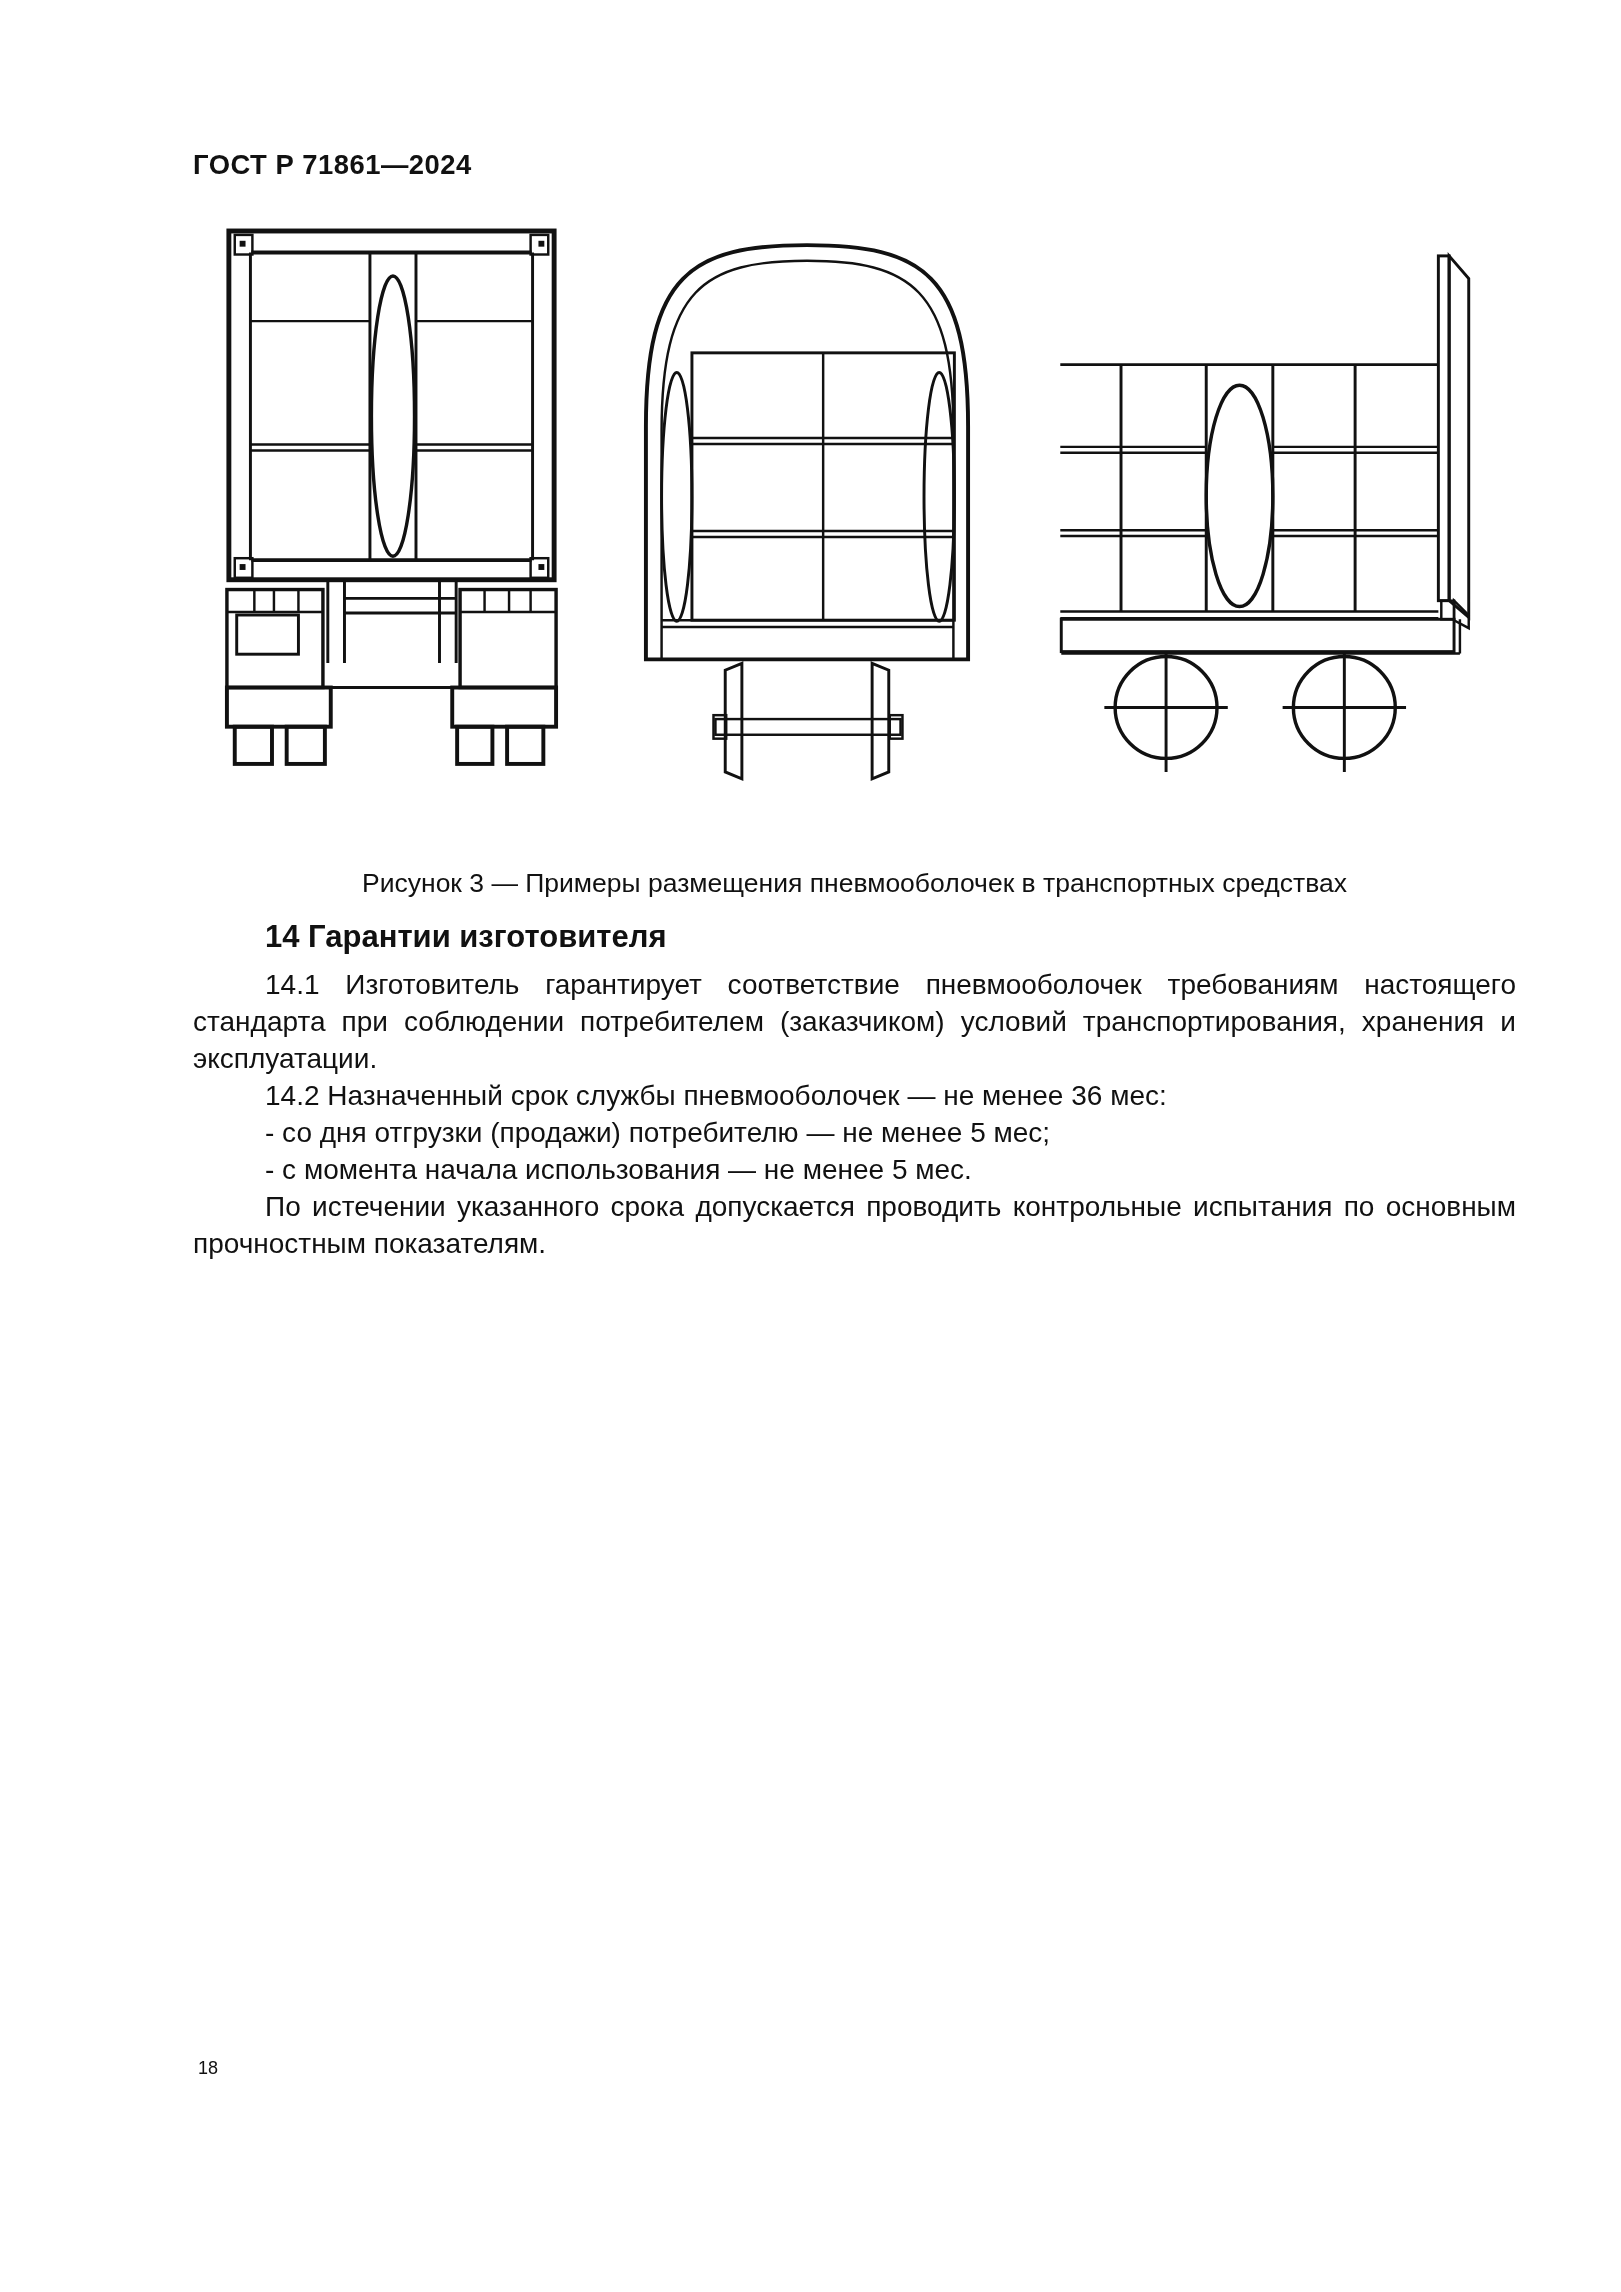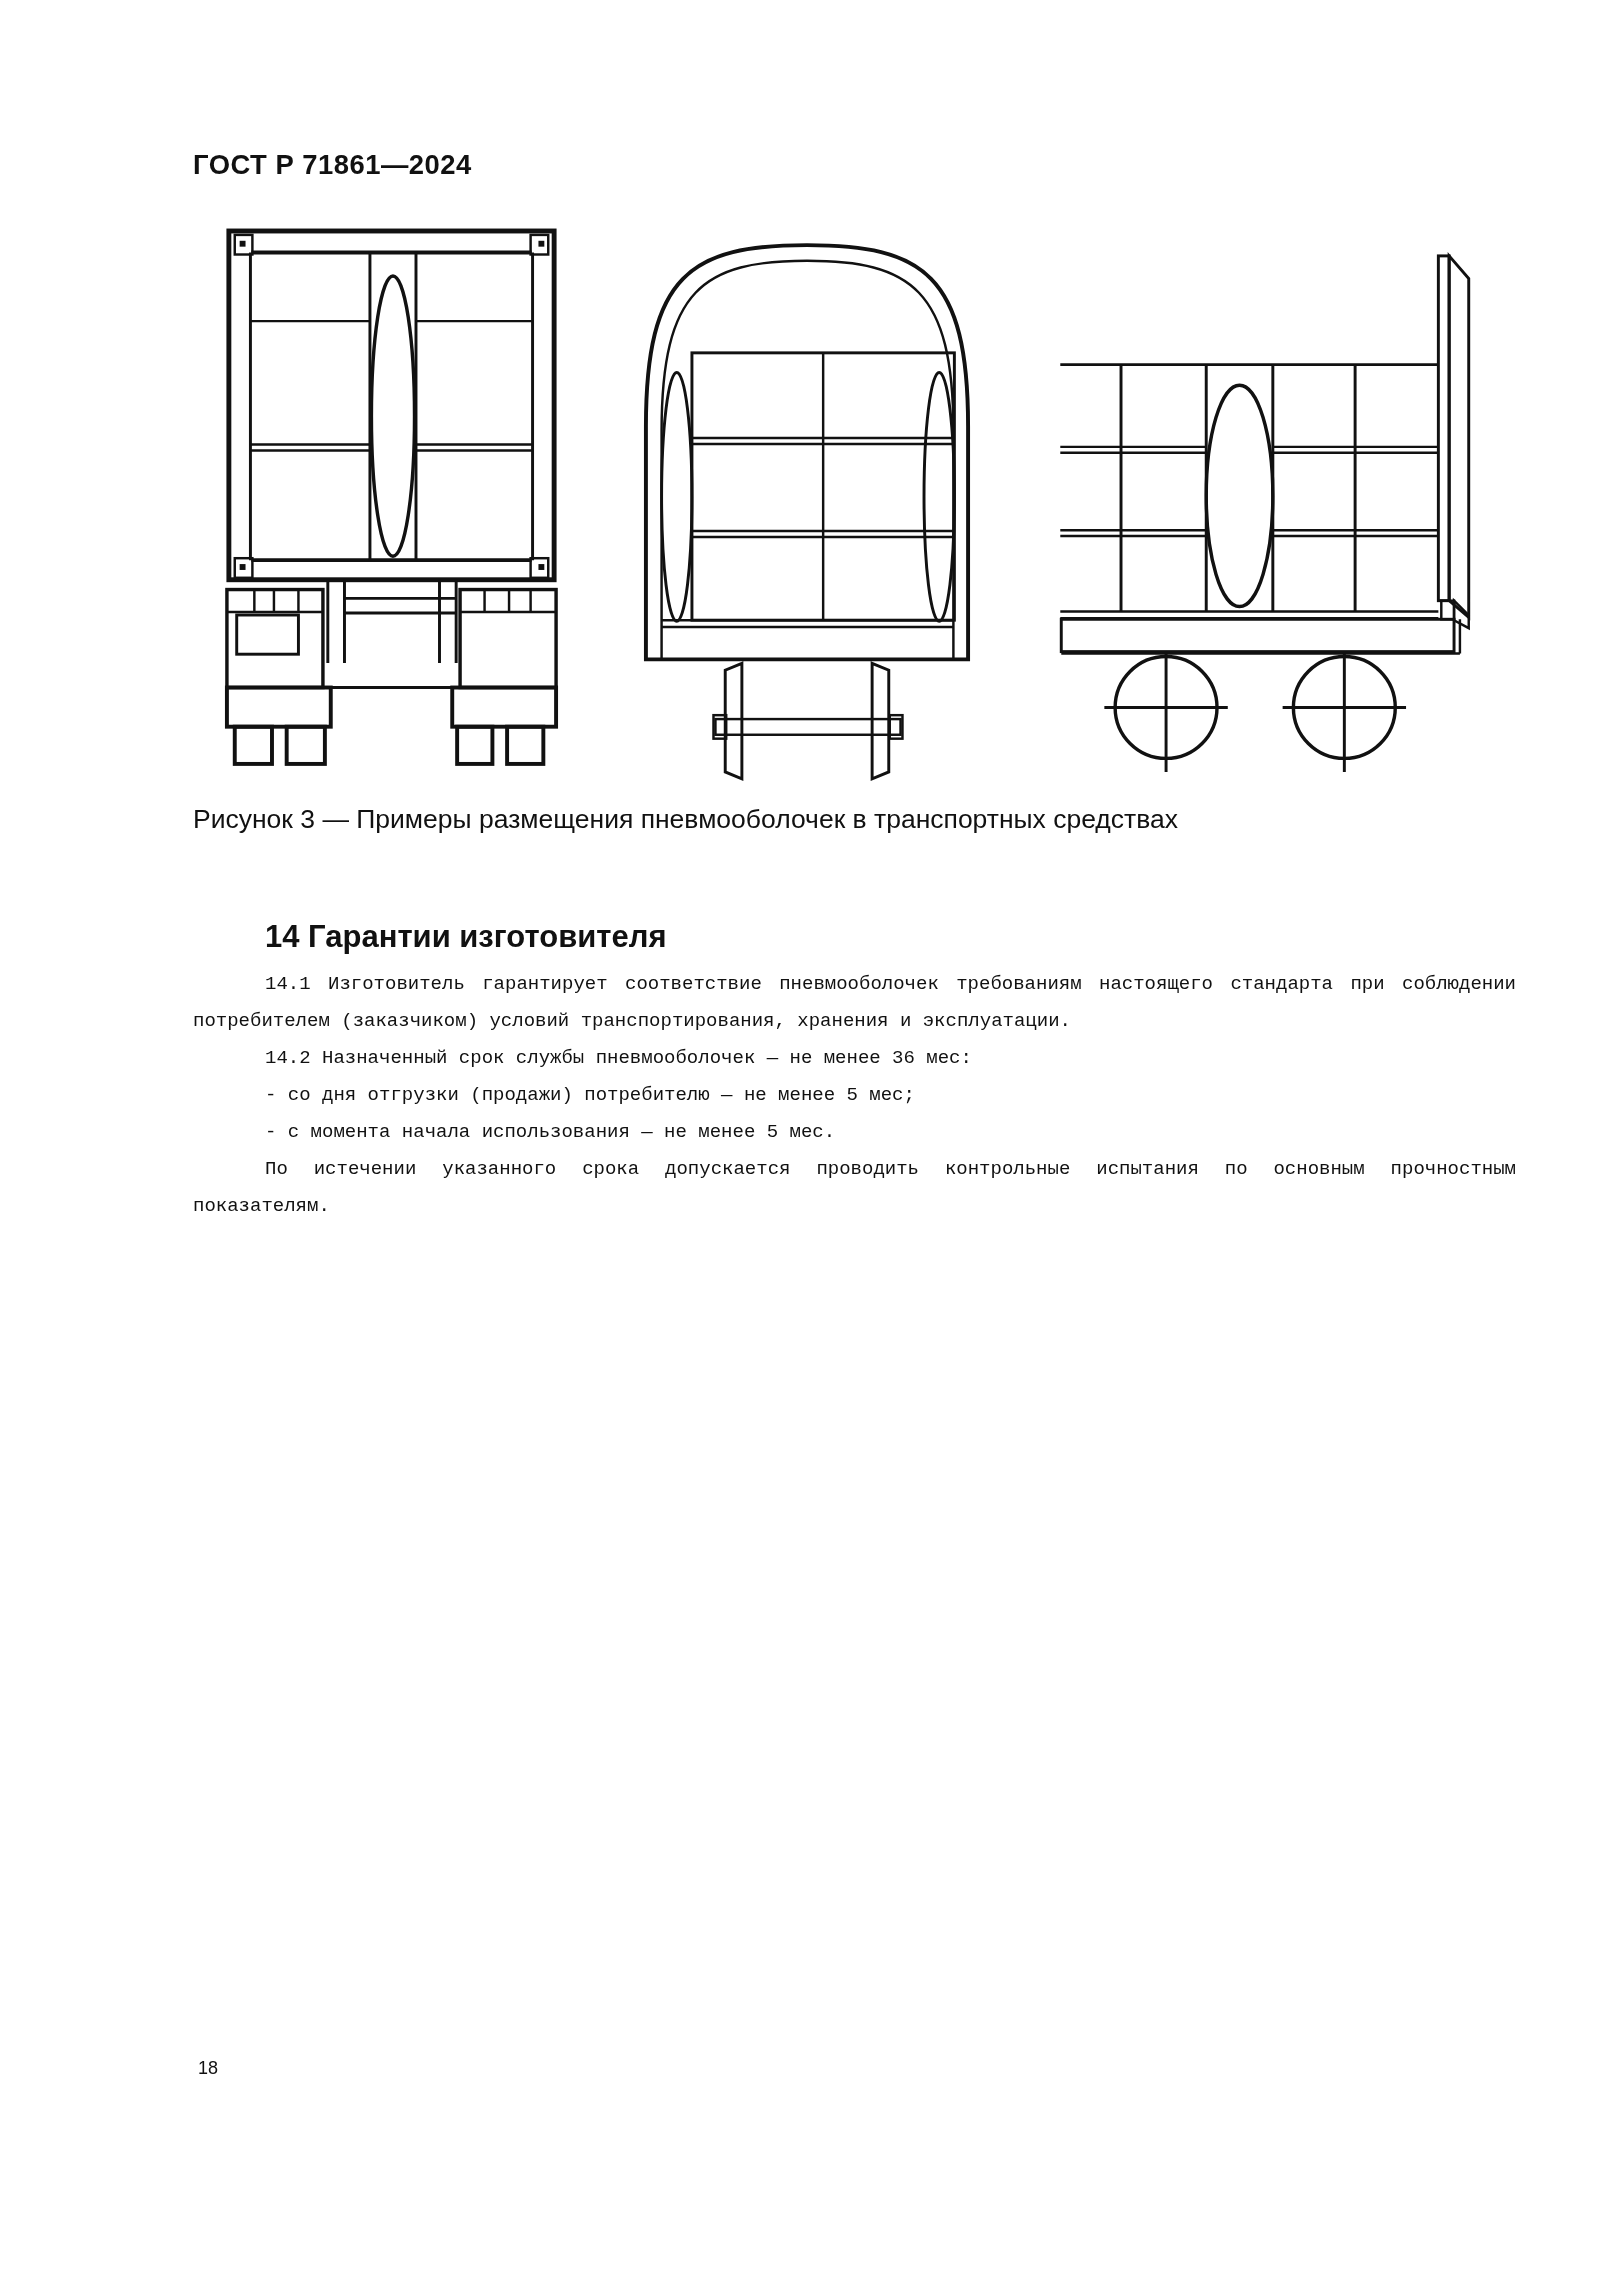--- a/index.html
+++ b/index.html
@@ -24,44 +24,43 @@
     font-weight: bold;
     letter-spacing: 0.5px;
     white-space: nowrap;
   }
   .figure-area svg {
     position: absolute;
   }
   .figure-caption {
     position: absolute;
     left: 193px;
-    top: 804px;
+    top: 868px;
     width: 1323px;
-    text-align: left;
+    text-align: center;
     font-size: 26.5px;
   }
   .section-heading {
     position: absolute;
     left: 265px;
     top: 895px;
     font-size: 31px;
     font-weight: bold;
     white-space: nowrap;
     margin-top: 24px;
   }
   .body-text {
     position: absolute;
     left: 193px;
     top: 966px;
     width: 1323px;
-    font-size: 19px;
+    font-size: 28px;
     line-height: 37px;
     text-align: justify;
     hyphens: none;
-    font-family: Liberation Mono, monospace;
   }
   .body-text p {
     margin: 0;
     padding: 0;
     text-indent: 72px;
   }
   .page-number {
     position: absolute;
     left: 198px;
     top: 2058px;

